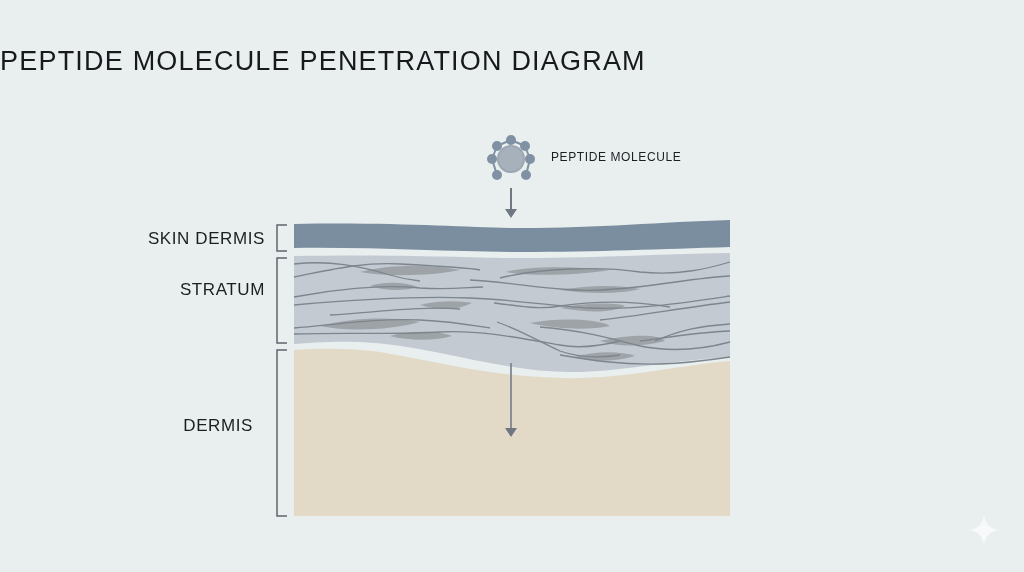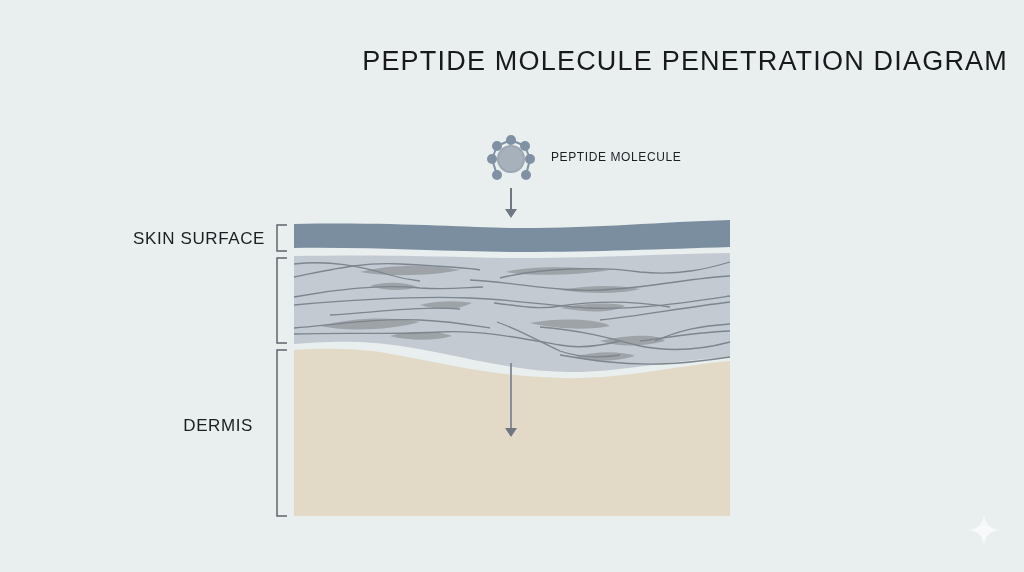--- a/index.html
+++ b/index.html
@@ -5,21 +5,21 @@
   html, body { margin: 0; padding: 0; }
   body {
     width: 1024px; height: 572px; overflow: hidden;
     background: #e9eeef;
     font-family: "Liberation Sans", "DejaVu Sans", sans-serif;
     color: #1c1f22;
     position: relative;
   }
   .title {
     position: absolute; left: 0; top: 46px; width: 1008px;
-    text-align: right; font-size: 27px; letter-spacing: 1.2px;
+    text-align: left; font-size: 27px; letter-spacing: 1.2px;
     font-weight: normal; margin: 0; color: #17191c;
   }
   .diagram { position: absolute; left: 0; top: 0; width: 1024px; height: 572px; }
   .label {
     position: absolute; font-size: 17px; letter-spacing: 0.6px;
     color: #1c1f22; text-align: right; line-height: 21px;
   }
   .mol-label { position: absolute; left: 551px; top: 150px; font-size: 12px; letter-spacing: 0.6px; }
   .sparkle { position: absolute; left: 964px; top: 510px; width: 40px; height: 40px; }
 </style>
@@ -101,22 +101,23 @@
     <polygon points="505,428 517,428 511,437" fill="#6f7780"></polygon>
   </g>
 
   <g stroke="#5f666d" stroke-width="1.5" fill="none">
     <path d="M287,225 L277,225 L277,251 L287,251"></path>
     <path d="M287,258 L277,258 L277,343 L287,343"></path>
     <path d="M287,350 L277,350 L277,516 L287,516"></path>
   </g>
 </svg>
 
-<div class="label" style="left:110px; top:228px; width:155px;">SKIN SURFACE</div>
+<div class="label" style="left:110px; top:228px; width:155px;">SKIN DERMIS</div>
 <div class="label" style="left:110px; top:279px; width:155px;">
+  <div>STRATUM</div>
 </div>
 <div class="label" style="left:98px; top:415px; width:155px;">DERMIS</div>
 
 <div class="mol-label">PEPTIDE MOLECULE</div>
 
 <svg class="sparkle" viewBox="0 0 40 40">
   <path d="M20,4 C21,14 26,19 36,20 C26,21 21,26 20,36 C19,26 14,21 4,20 C14,19 19,14 20,4 Z" fill="#f7f9fa"></path>
 </svg>
 
 </body></html>

